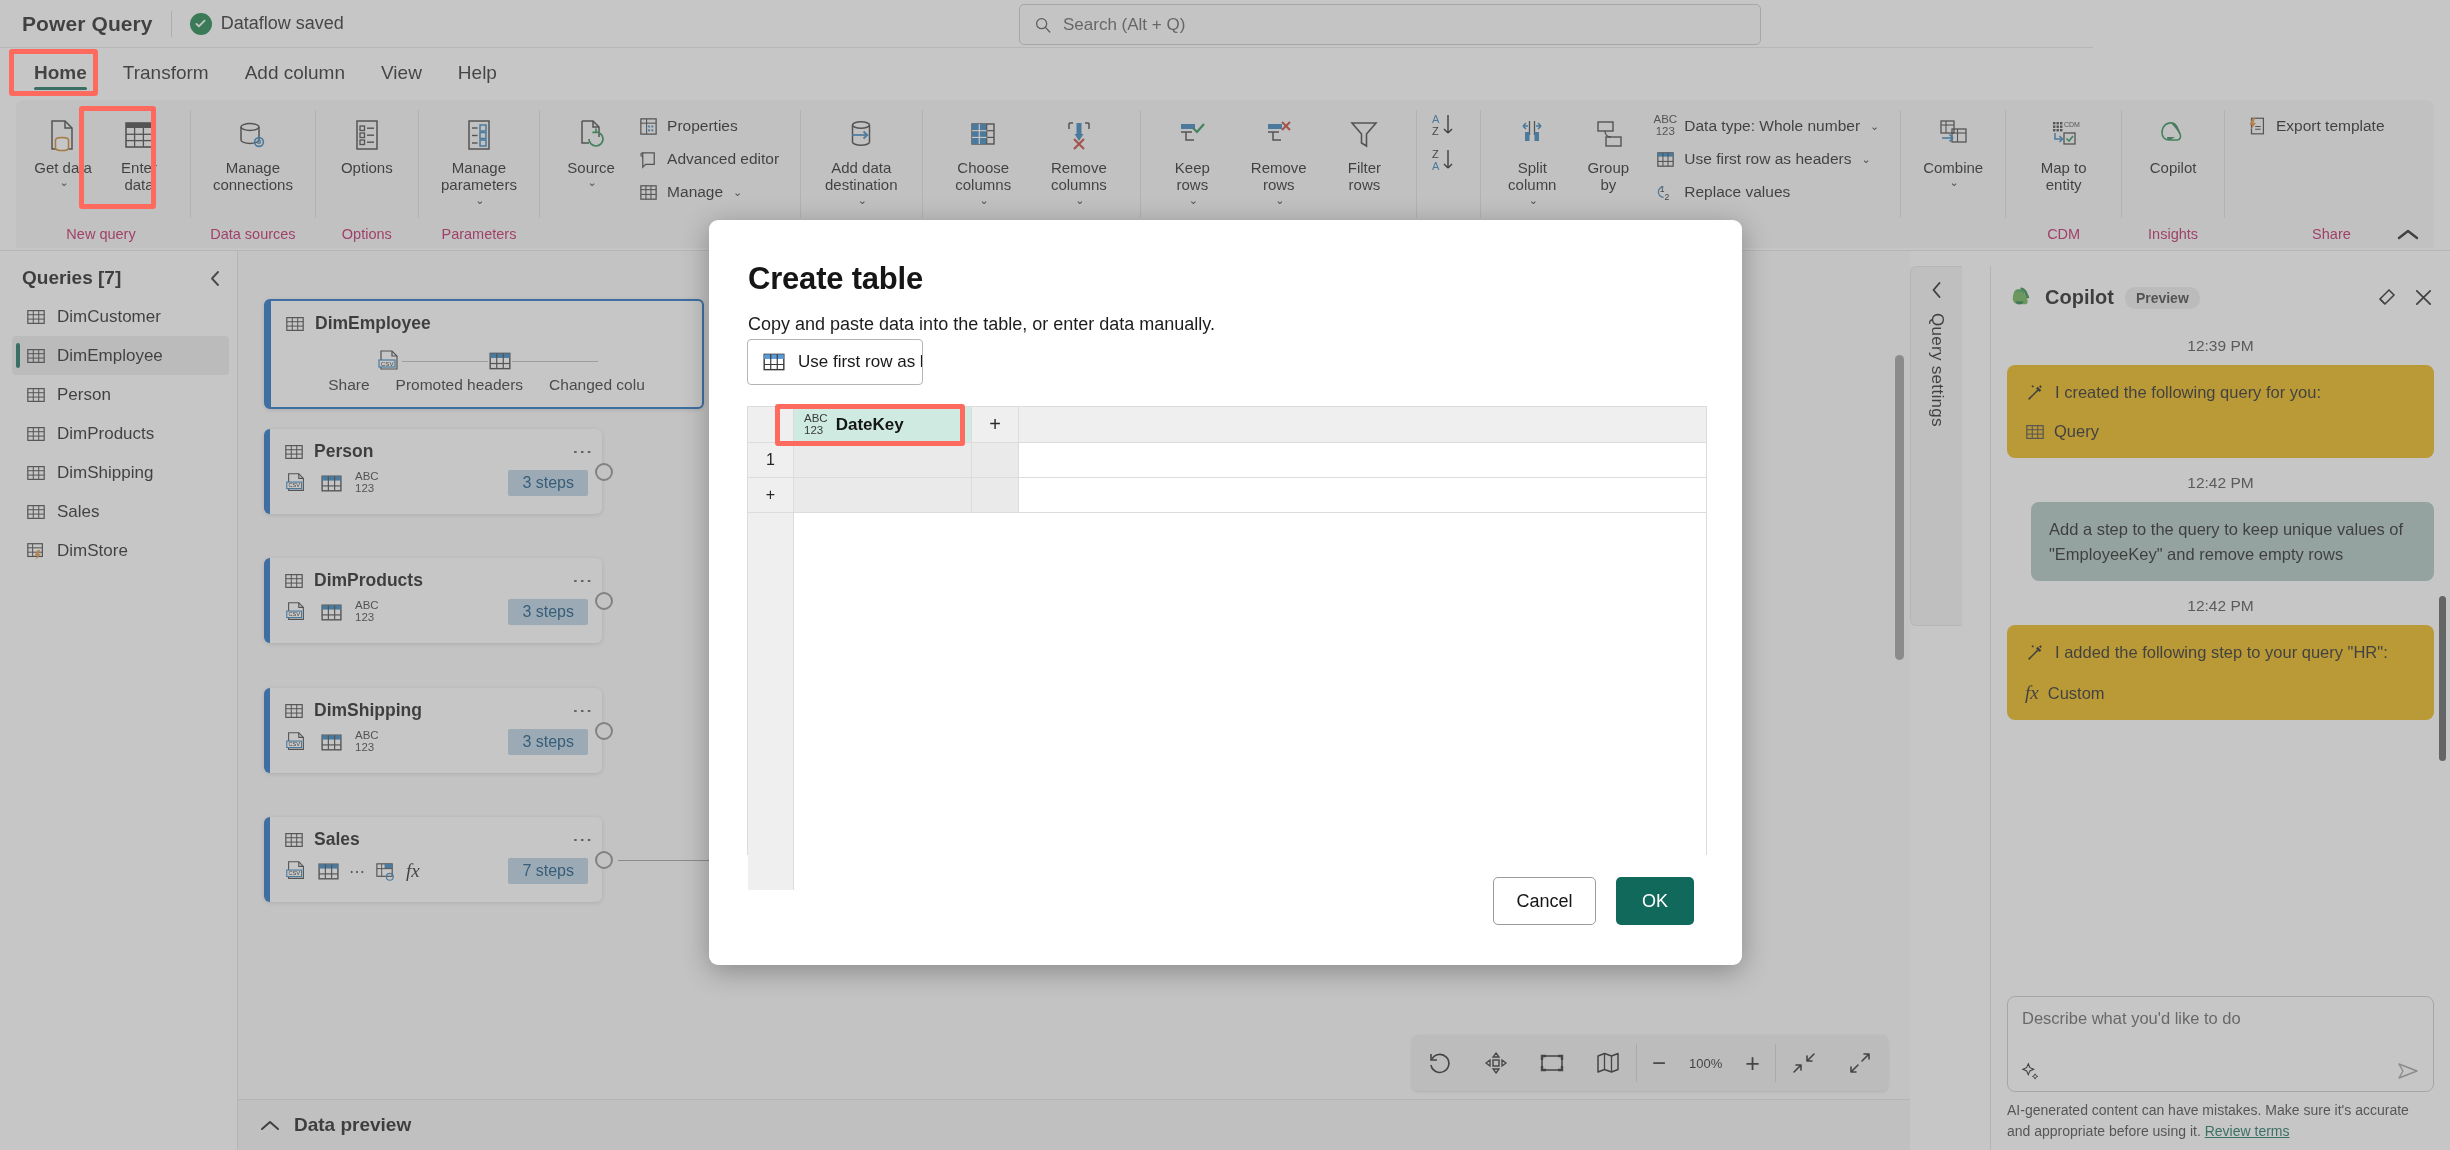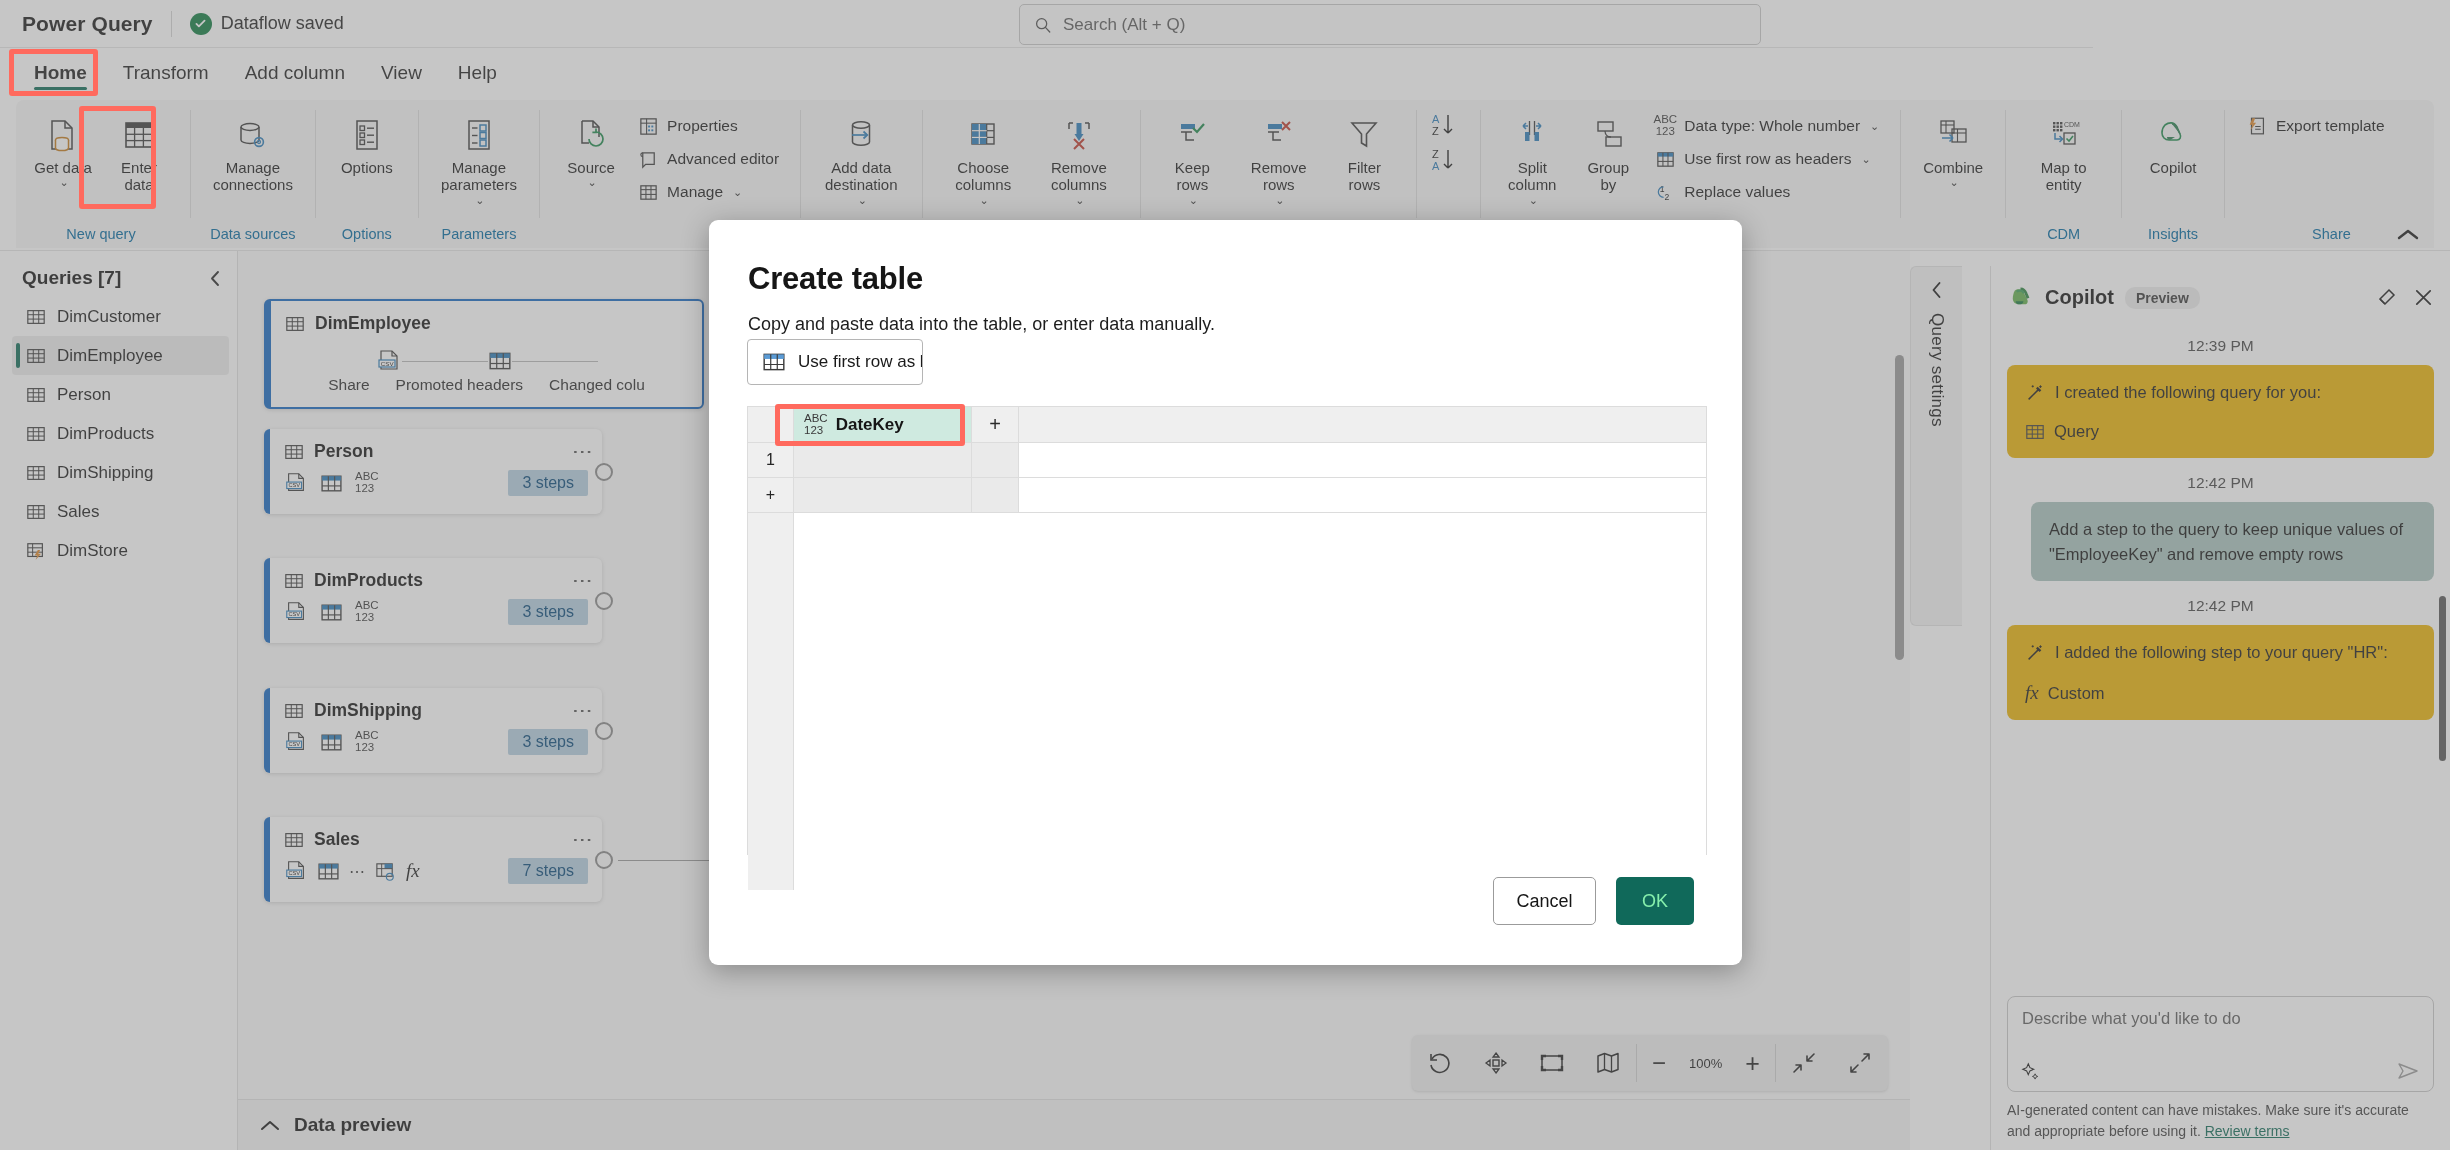--- a/index.html
+++ b/index.html
@@ -52,21 +52,21 @@
   .ribbon {
     position:absolute; top:96px; left:0; width:2450px; height:155px;
     background:#fff; border-bottom:1px solid #e3e3e3;
   }
   .ribbon-inner {
     position:absolute; left:16px; top:4px; right:16px; height:148px;
     background:#f6f6f6; border-radius:8px 8px 0 0; display:flex;
   }
   .grp { display:flex; flex-direction:column; height:100%; position:relative; }
   .grp-items { flex:1; display:flex; align-items:flex-start; padding:8px 10px 0 10px; gap:2px; }
-  .grp-label { text-align:center; font-size:14.5px; color:#0369a1; padding-bottom:6px; }
+  .grp-label { text-align:center; font-size:14.5px; color:#be185d; padding-bottom:6px; }
   .grp-divider { width:1px; background:#dcdcdc; margin:10px 4px 30px 4px; }
 
   .bigbtn {
     width:auto; min-width:74px; display:flex; flex-direction:column; align-items:center;
     padding:6px 8px 4px 8px; border-radius:4px; cursor:default;
   }
   .bigbtn .ic { height:42px; display:flex; align-items:center; justify-content:center; }
   .bigbtn .lb { font-size:15px; color:#1a1a1a; text-align:center; line-height:1.15; margin-top:3px; max-width:92px;}
   .smcol { display:flex; flex-direction:column; justify-content:flex-start; gap:5px; padding-top:4px;}
   .smbtn { display:flex; align-items:center; gap:8px; padding:3px 7px; border-radius:3px; cursor:default; }
@@ -208,21 +208,21 @@
   .grid-fill { display:flex; height:377px; }
   .gf-num { width:46px; border-right:1px solid #dcdcdc; background:#efefef; }
   .gf-body { flex:1; background:#fff; }
   .abc123 { font-size:11.5px; line-height:1.02; color:#3a3a3a; font-family:"Liberation Sans", sans-serif; }
   .modal-btns { position:absolute; right:48px; bottom:40px; display:flex; gap:20px; }
   .btn-cancel {
     width:103px; height:48px; border:1px solid #9b9b9b; border-radius:5px; background:#fff;
     font-size:18px; color:#161616; display:flex; align-items:center; justify-content:center;
   }
   .btn-ok {
-    width:78px; height:48px; border-radius:5px; background:#10695a; color:#86efac;
+    width:78px; height:48px; border-radius:5px; background:#10695a; color:#ffffff;
     font-size:18px; display:flex; align-items:center; justify-content:center;
   }
   svg { display:block; }
 </style>
 </head>
 <body>
 
 <div id="app">
 
   <div id="backdrop">

